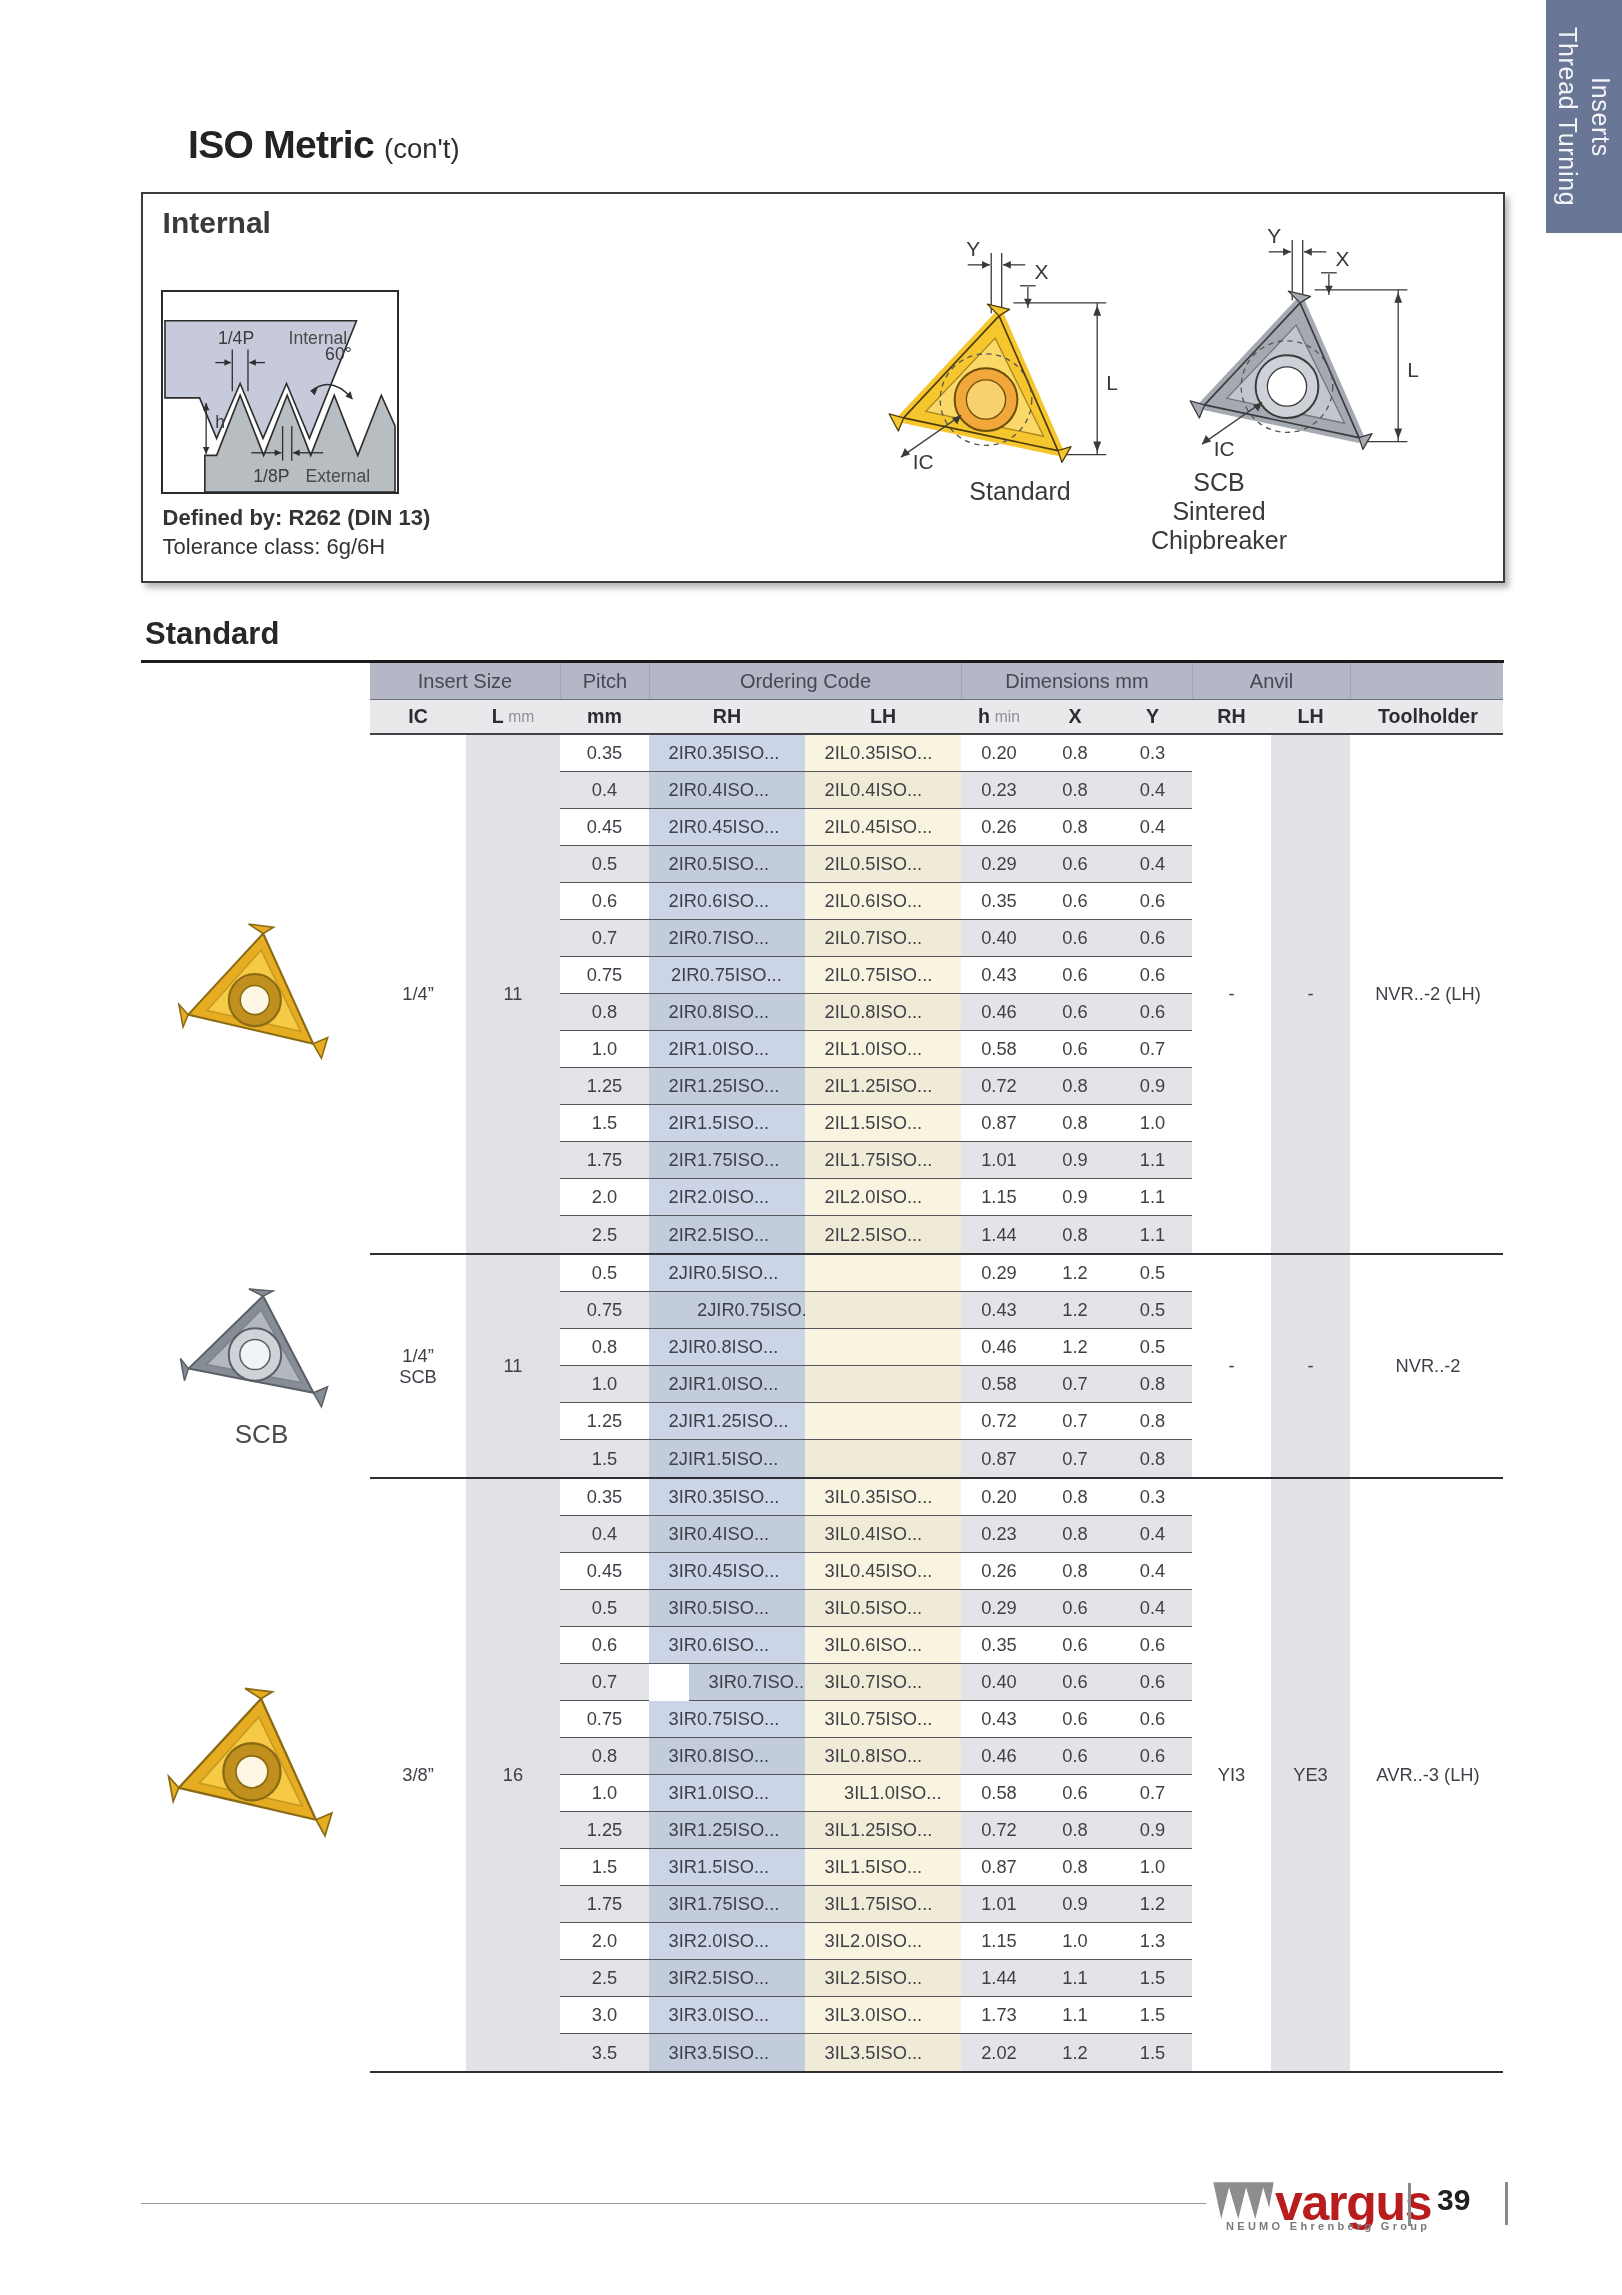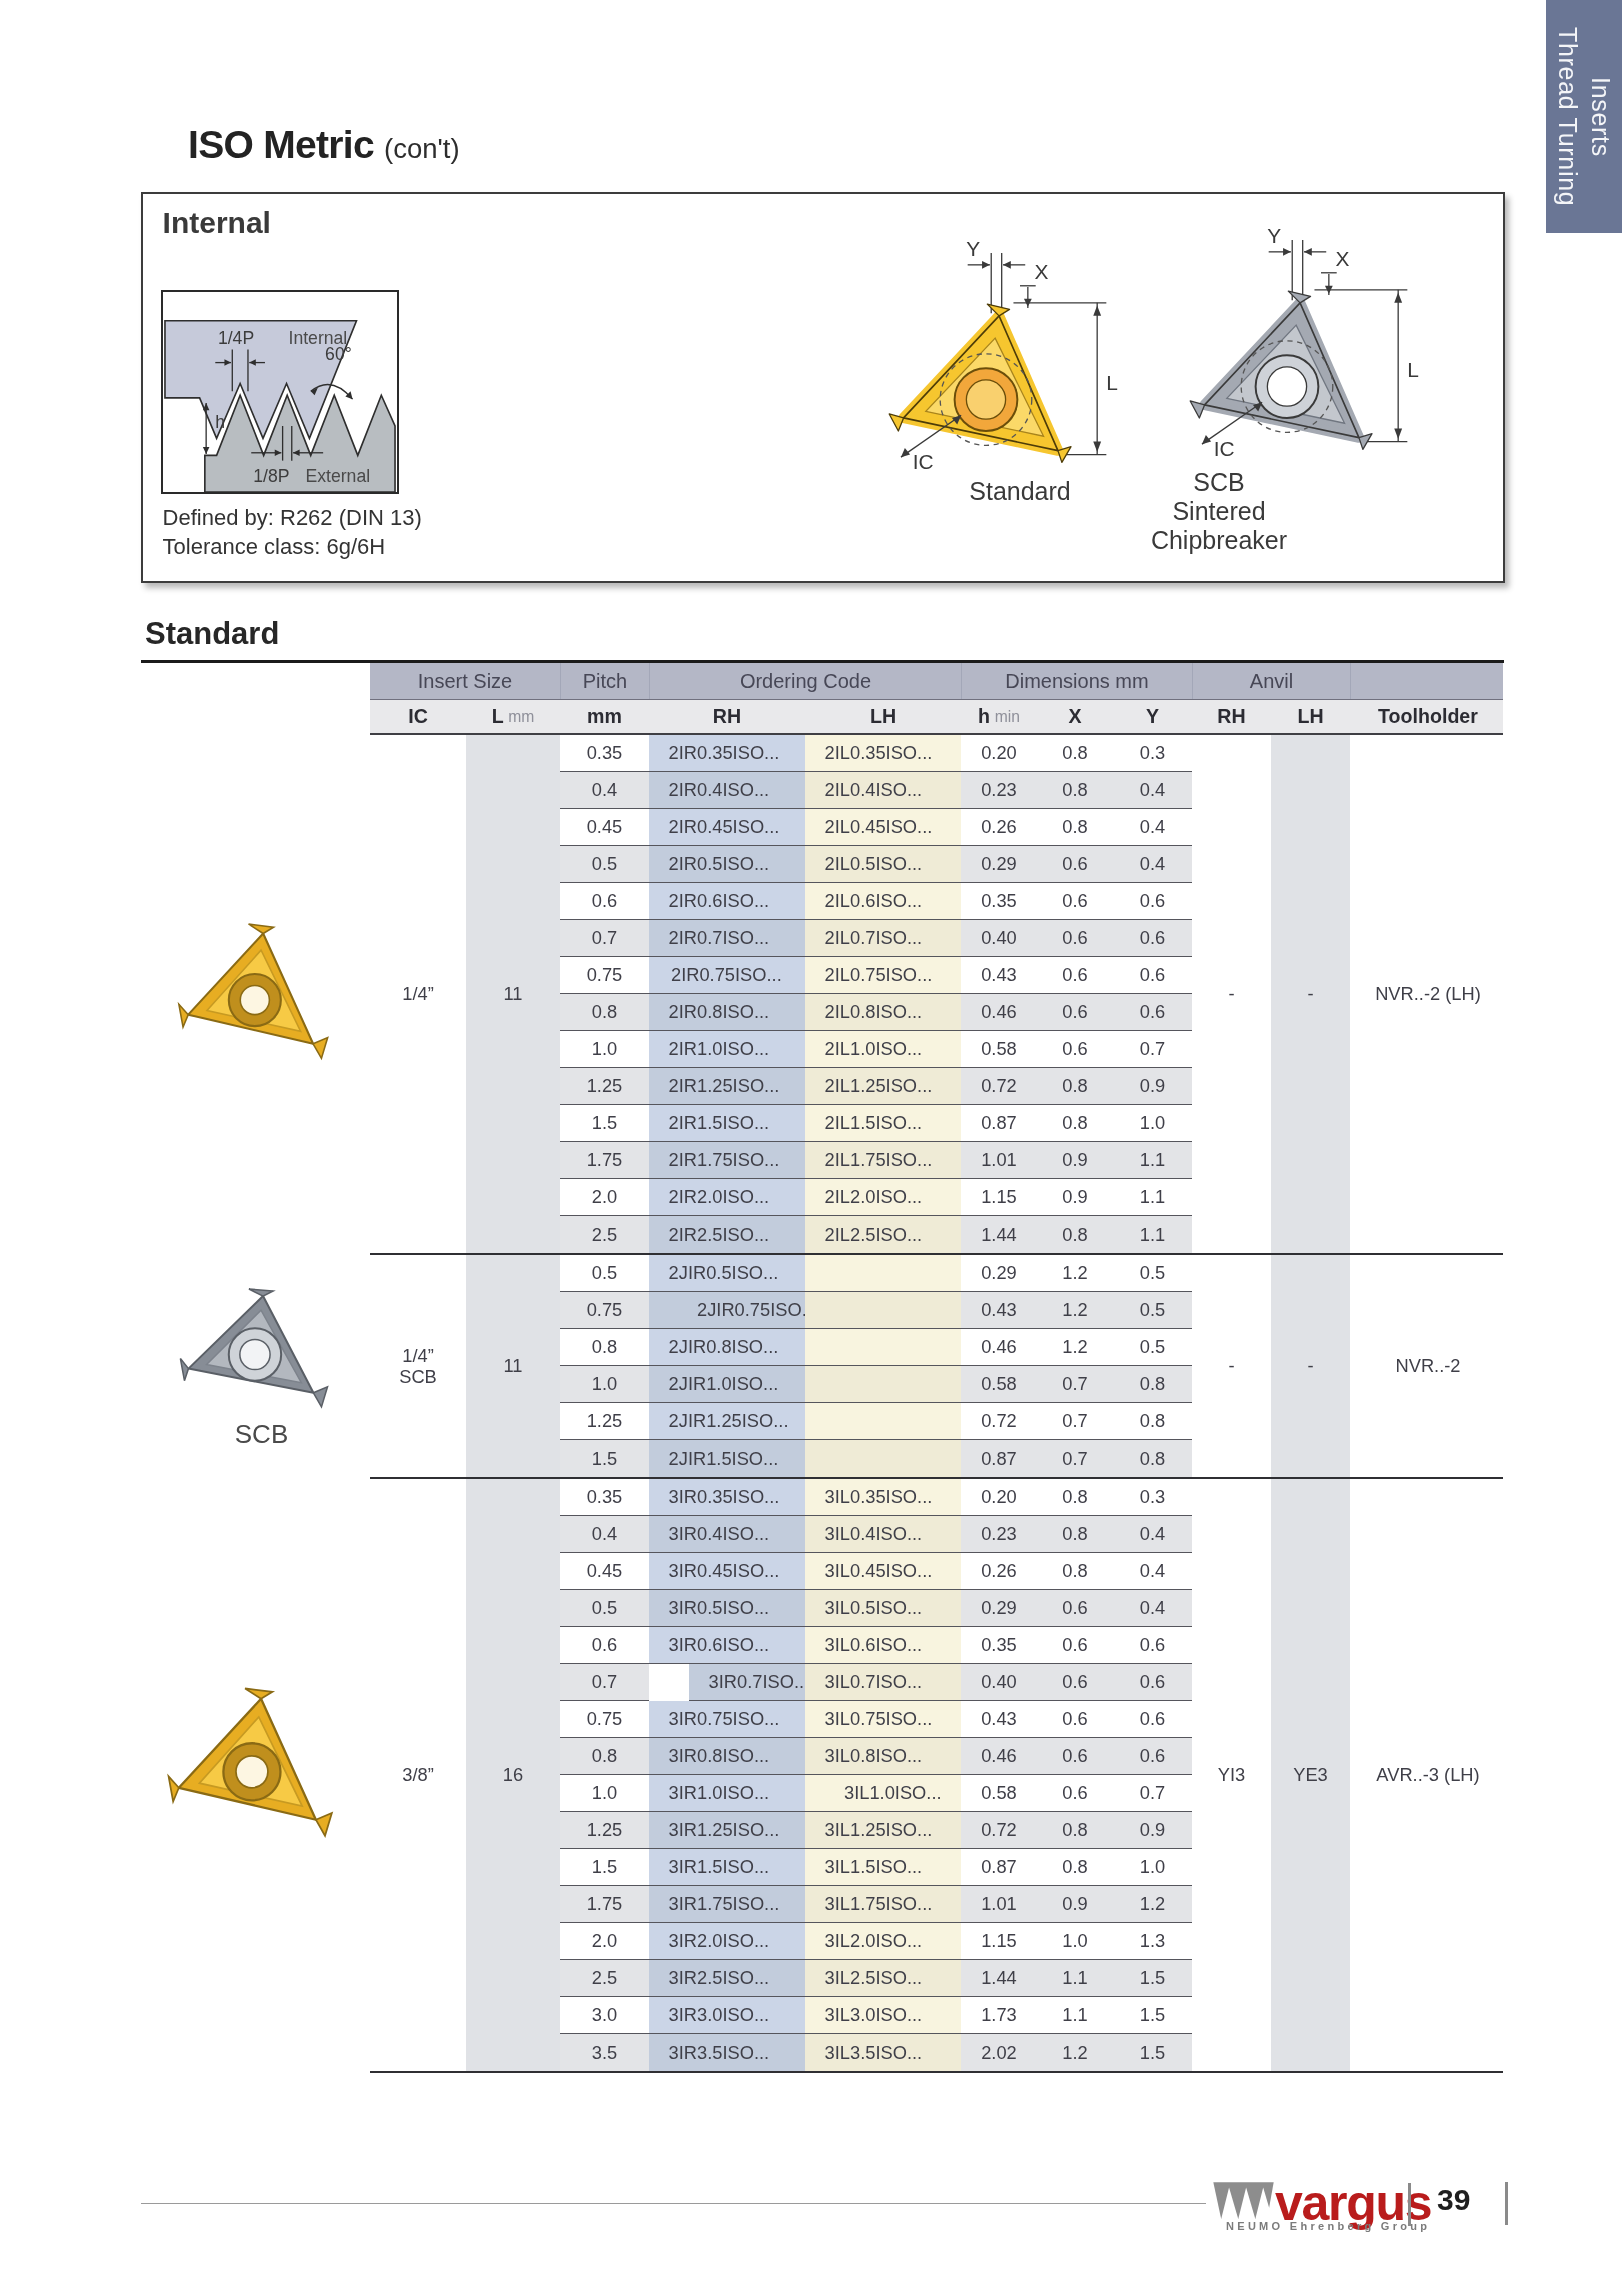--- a/index.html
+++ b/index.html
@@ -103,21 +103,21 @@
       <line x1="197" y1="205" x2="197" y2="258" stroke="#2e2e2e" stroke-width="2"></line>
       <line x1="135" y1="246" x2="181" y2="246" stroke="#2e2e2e" stroke-width="2"></line>
       <polygon points="181,246 171,241 171,251" fill="#2e2e2e"></polygon>
       <line x1="245" y1="246" x2="199" y2="246" stroke="#2e2e2e" stroke-width="2"></line>
       <polygon points="199,246 209,241 209,251" fill="#2e2e2e"></polygon>
       <text x="138" y="290" font-size="27" fill="#3c3c3c">1/8P</text>
       <text x="218" y="290" font-size="27" fill="#4a4a4a">External</text>
     </svg>
   </div>
 
-  <div class="abs panel-note" style="top:311px;">Defined by: R262 (DIN 13)</div>
+  <div class="abs panel-note" style="top:311px;font-weight:bold;">Defined by: R262 (DIN 13)</div>
   <div class="abs panel-note" style="top:340px;">Tolerance class: 6g/6H</div>
 
   <div class="abs" style="left:720px;top:46px;width:314px;height:242px;">
     <svg width="314" height="242" viewBox="0 0 480 370">
 
       <line x1="358" y1="96" x2="358" y2="328" stroke="#3a3a3a" stroke-width="2"></line>
       <line x1="230" y1="96" x2="372" y2="96" stroke="#3a3a3a" stroke-width="2"></line>
       <line x1="300" y1="328" x2="372" y2="328" stroke="#3a3a3a" stroke-width="2"></line>
       <polygon points="358,100 352,116 364,116" fill="#3a3a3a"></polygon>
       <polygon points="358,324 352,308 364,308" fill="#3a3a3a"></polygon>

